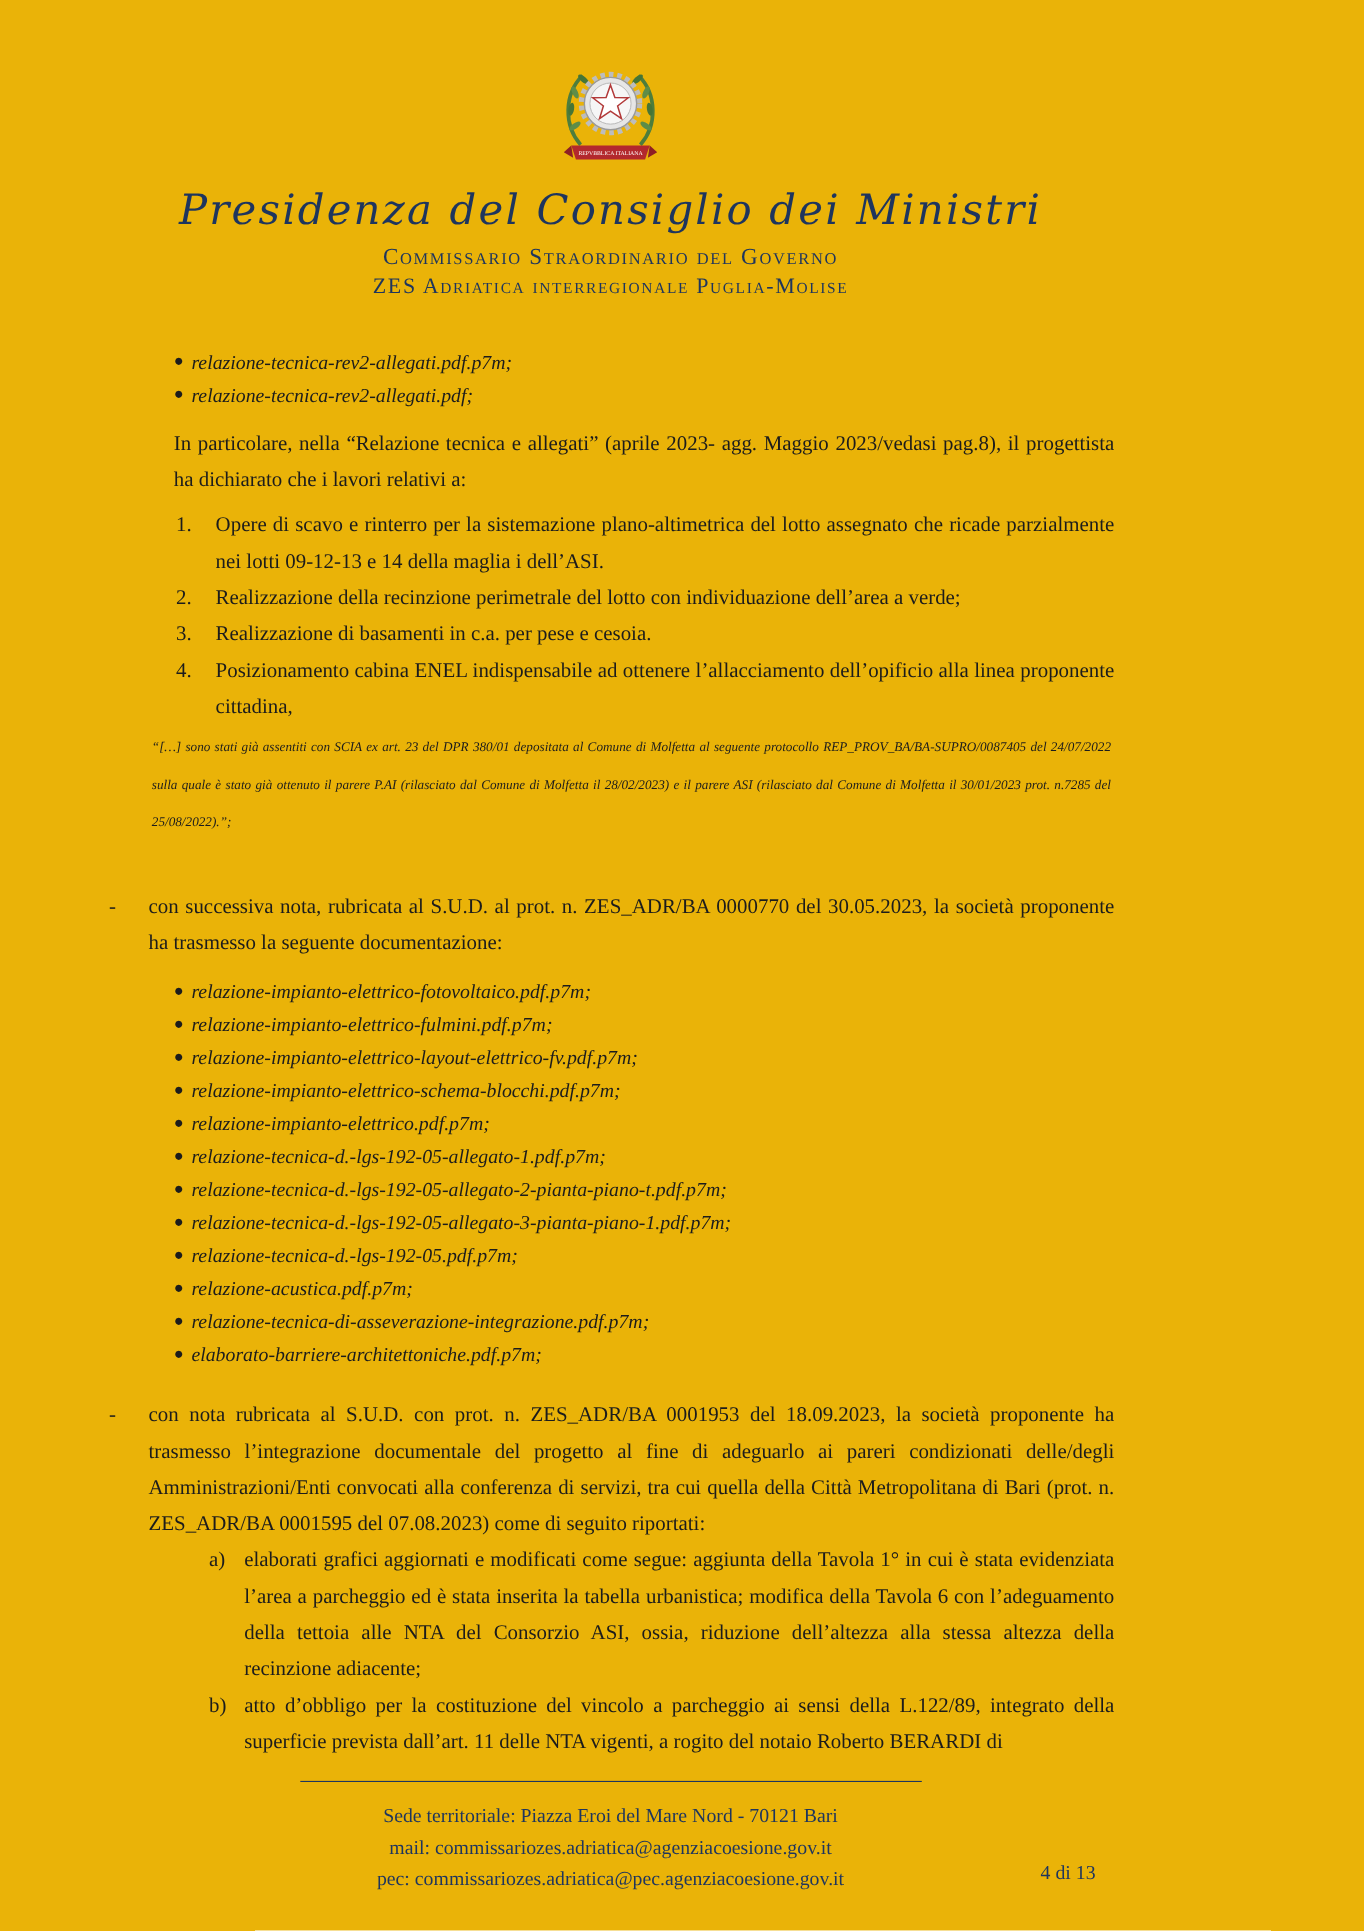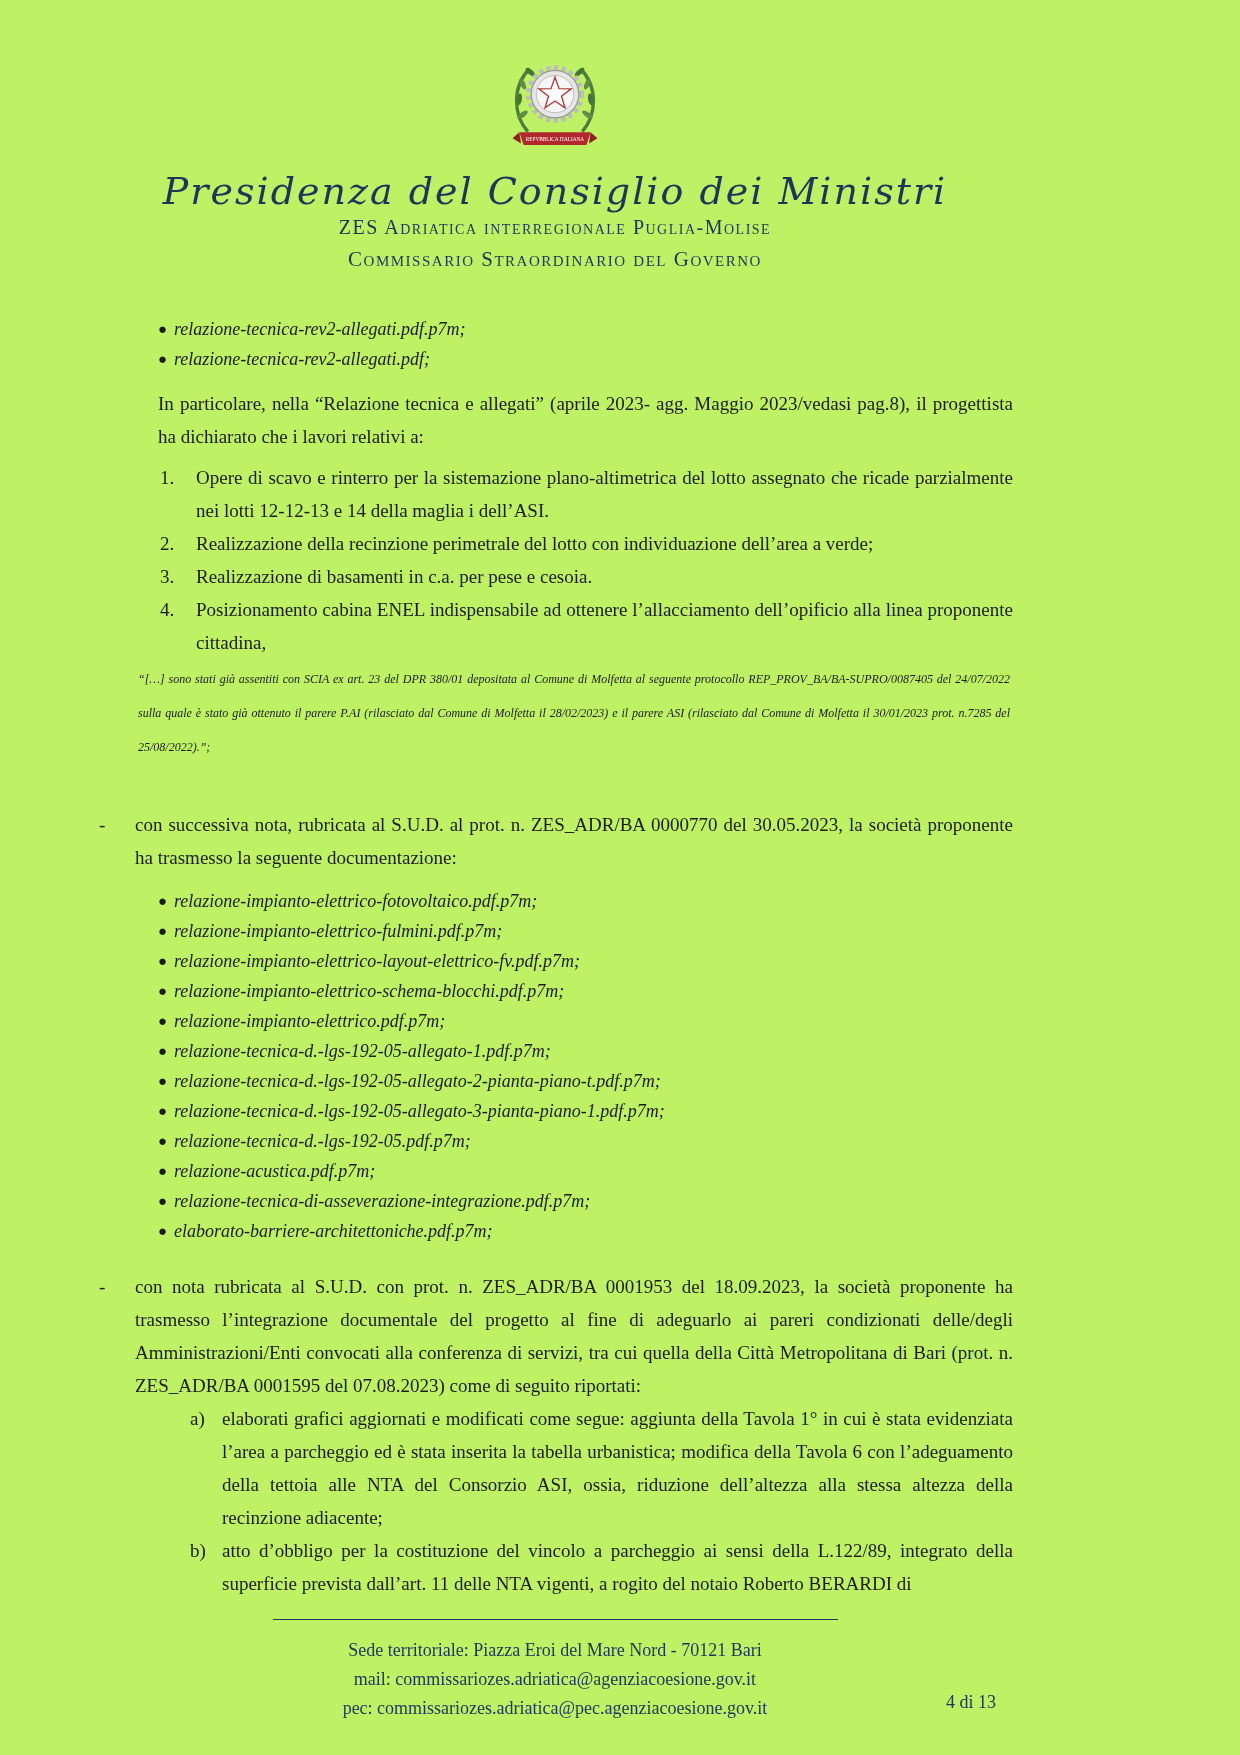--- a/index.html
+++ b/index.html
@@ -1,19 +1,19 @@
 <!DOCTYPE html>
 <html><head>
 <meta charset="utf-8">
 <style>
   html,body{margin:0;padding:0;background:#ffffff;}
   .page{
     position:relative;
     width:1240px;height:1755px;
-    background:#bef264;
+    background:#eab308;
     font-family:"Liberation Serif", serif;
     color:#1c1c1c;
     overflow:hidden;
   }
   
   .letterhead{
     width:1110px;             
     padding-top:50px;
     text-align:center;
   }
@@ -118,22 +118,22 @@
       <circle cx="60" cy="52" r="22" fill="#f6f6f6" stroke="#b5b5b5" stroke-width="1"></circle>
 
       <polygon points="60,32 64.7,45.5 79,45.8 67.6,54.5 71.8,68.2 60,60 48.2,68.2 52.4,54.5 41,45.8 55.3,45.5" fill="#ffffff" stroke="#b23a3a" stroke-width="1.6"></polygon>
 
       <path d="M18,97 L102,97 L97,112 L23,112 Z" fill="#b3282d"></path>
       <path d="M18,97 L10,104 L20,110 Z" fill="#8e1f24"></path>
       <path d="M102,97 L110,104 L100,110 Z" fill="#8e1f24"></path>
       <text x="60" y="107" text-anchor="middle" font-size="6.2" fill="#ffffff" font-family="Liberation Serif, serif">REPVBBLICA ITALIANA</text>
     </svg>
     <div class="script-title">Presidenza del Consiglio dei Ministri</div>
+    <div class="subtitle s1">Commissario Straordinario del Governo</div>
     <div class="subtitle s2">ZES Adriatica interregionale Puglia-Molise</div>
-    <div class="subtitle s1">Commissario Straordinario del Governo</div>
   </header>
 
   <main class="doc-body">
 
     <ul class="file-list intro">
 
         <li>
           <span class="blt">●</span><span>relazione-tecnica-rev2-allegati.pdf.p7m;</span>
         </li>
 
@@ -141,21 +141,21 @@
           <span class="blt">●</span><span>relazione-tecnica-rev2-allegati.pdf;</span>
         </li>
       </ul>
 
     <p class="para1">In particolare, nella “Relazione tecnica e allegati” (aprile 2023- agg. Maggio 2023/vedasi pag.8), il progettista ha dichiarato che i lavori relativi a:</p>
 
     <ol class="num-list">
 
         <li>
           <span class="num">1.</span>
-          <span class="txt">Opere di scavo e rinterro per la sistemazione plano-altimetrica del lotto assegnato che ricade parzialmente nei lotti 12-12-13 e 14 della maglia i dell’ASI.</span>
+          <span class="txt">Opere di scavo e rinterro per la sistemazione plano-altimetrica del lotto assegnato che ricade parzialmente nei lotti 09-12-13 e 14 della maglia i dell’ASI.</span>
         </li>
 
         <li>
           <span class="num">2.</span>
           <span class="txt">Realizzazione della recinzione perimetrale del lotto con individuazione dell’area a verde;</span>
         </li>
 
         <li>
           <span class="num">3.</span>
           <span class="txt">Realizzazione di basamenti in c.a. per pese e cesoia.</span>

